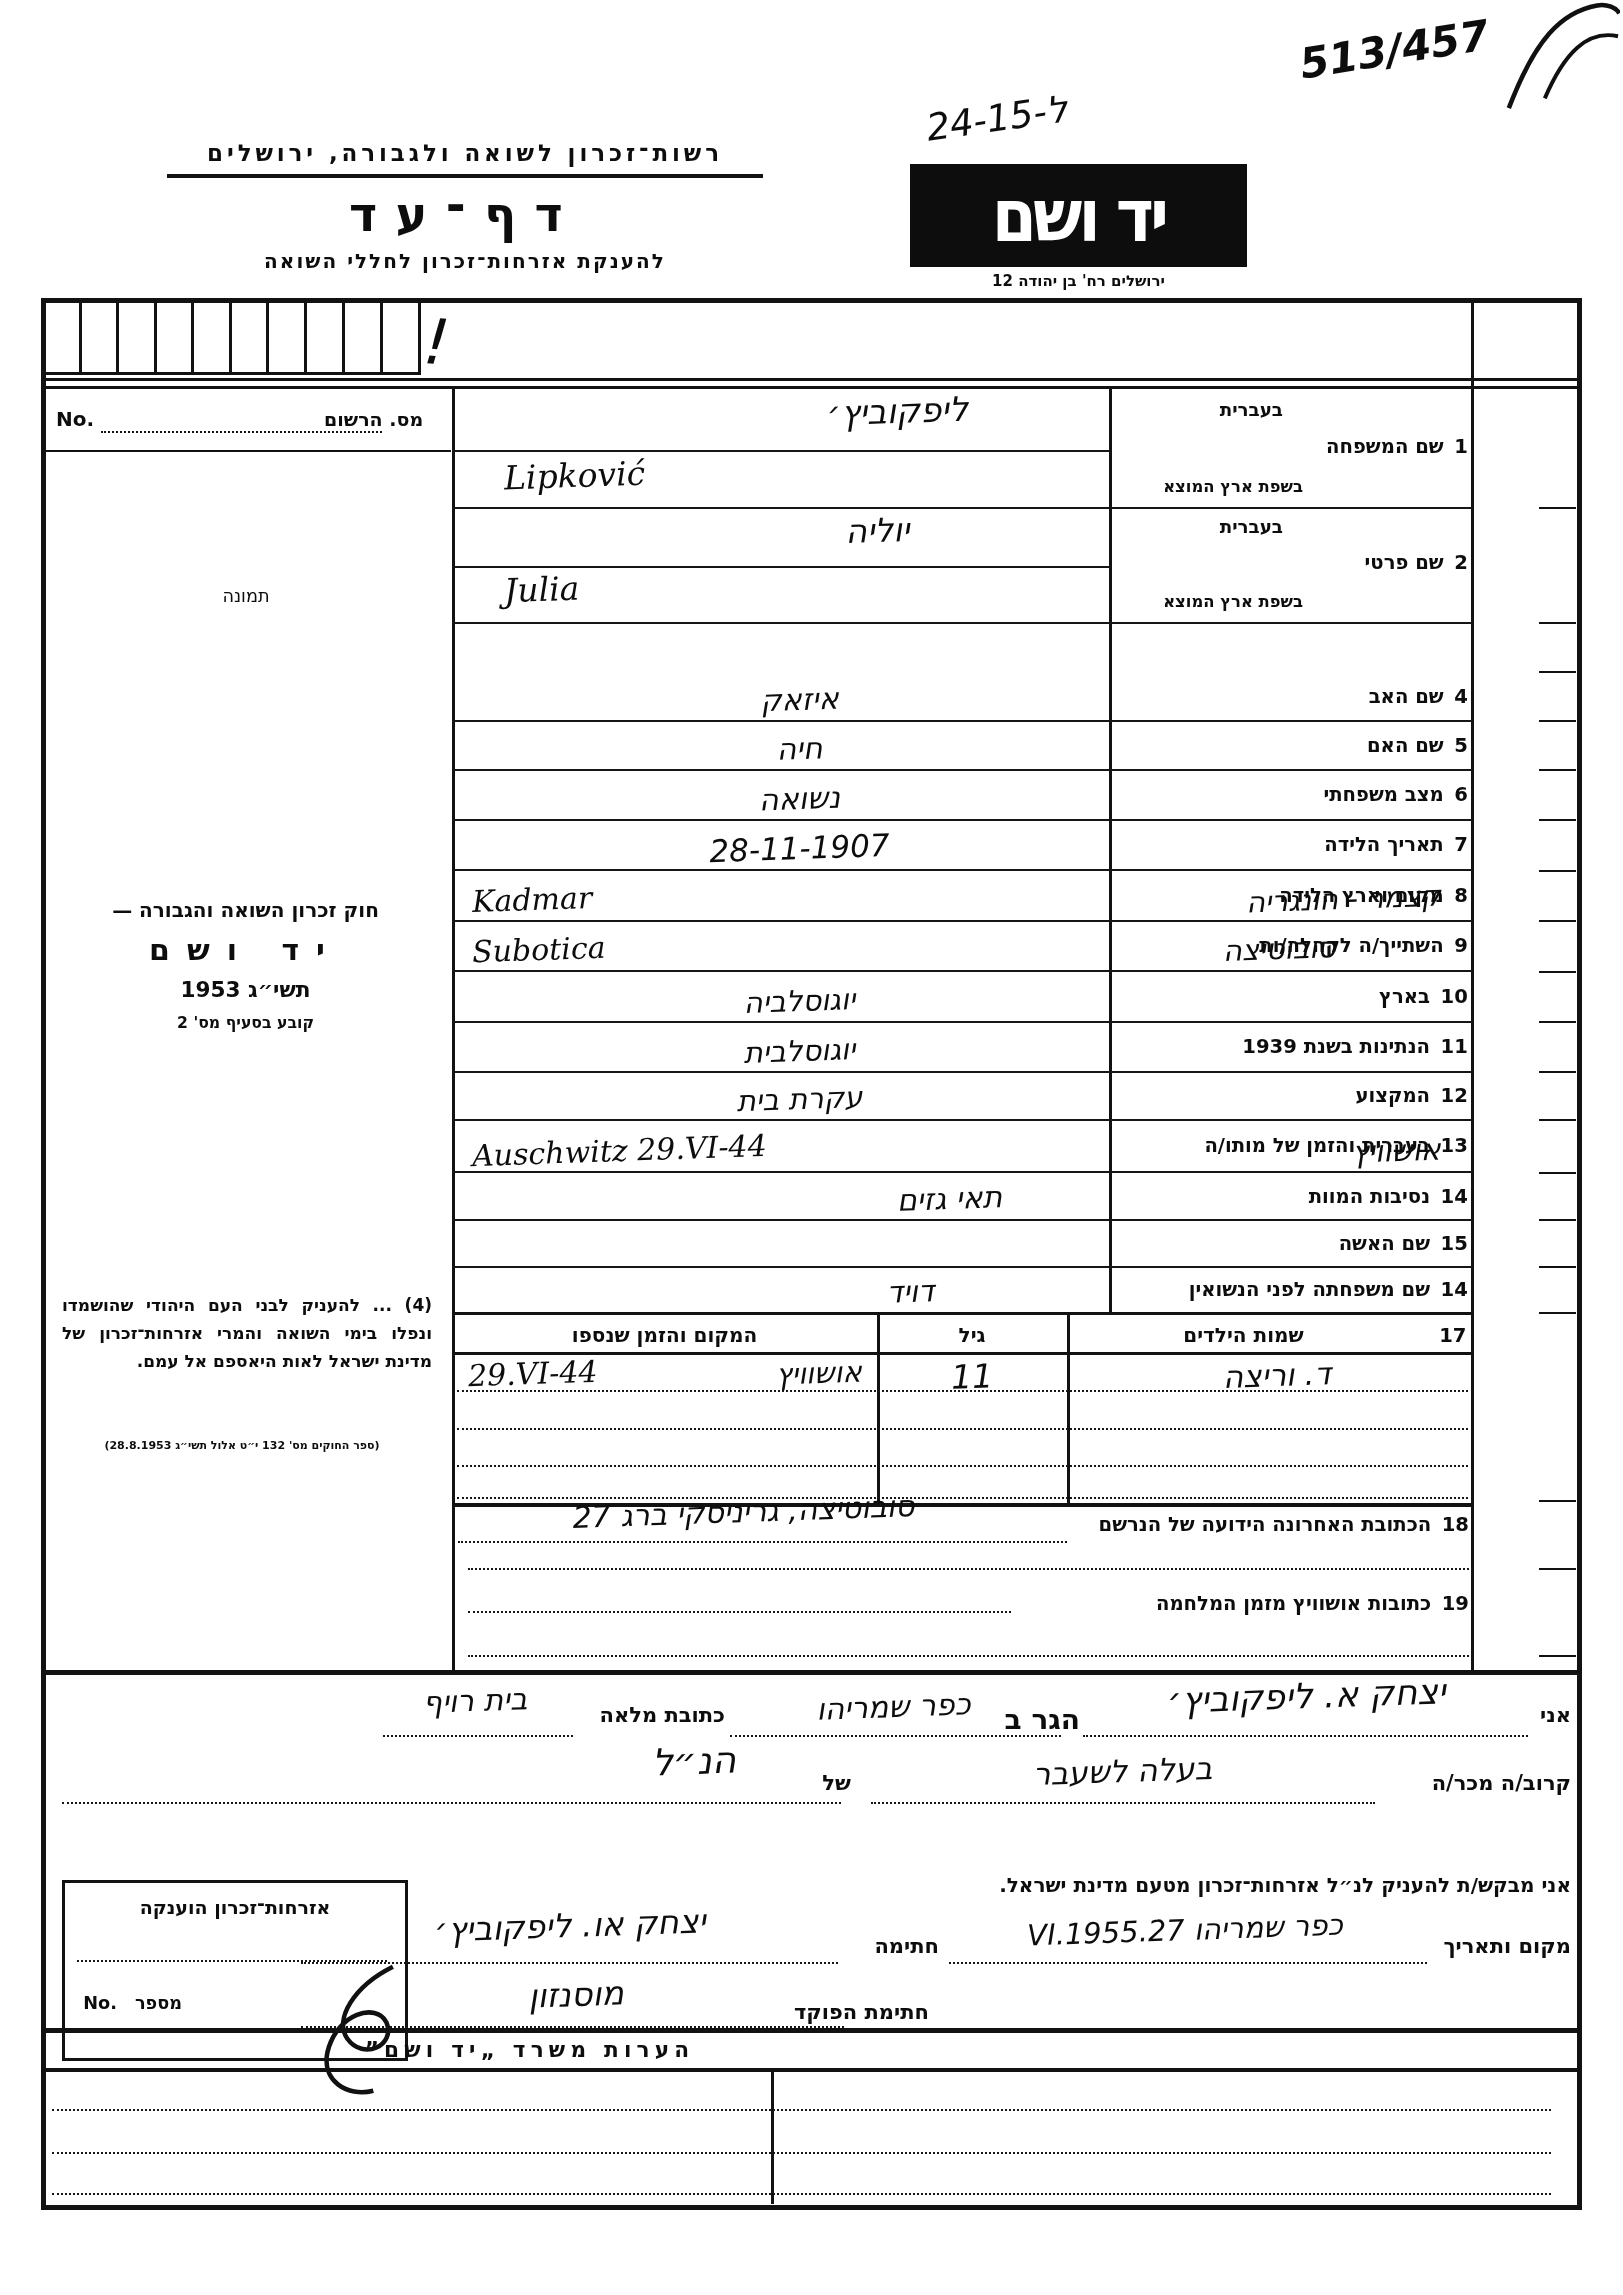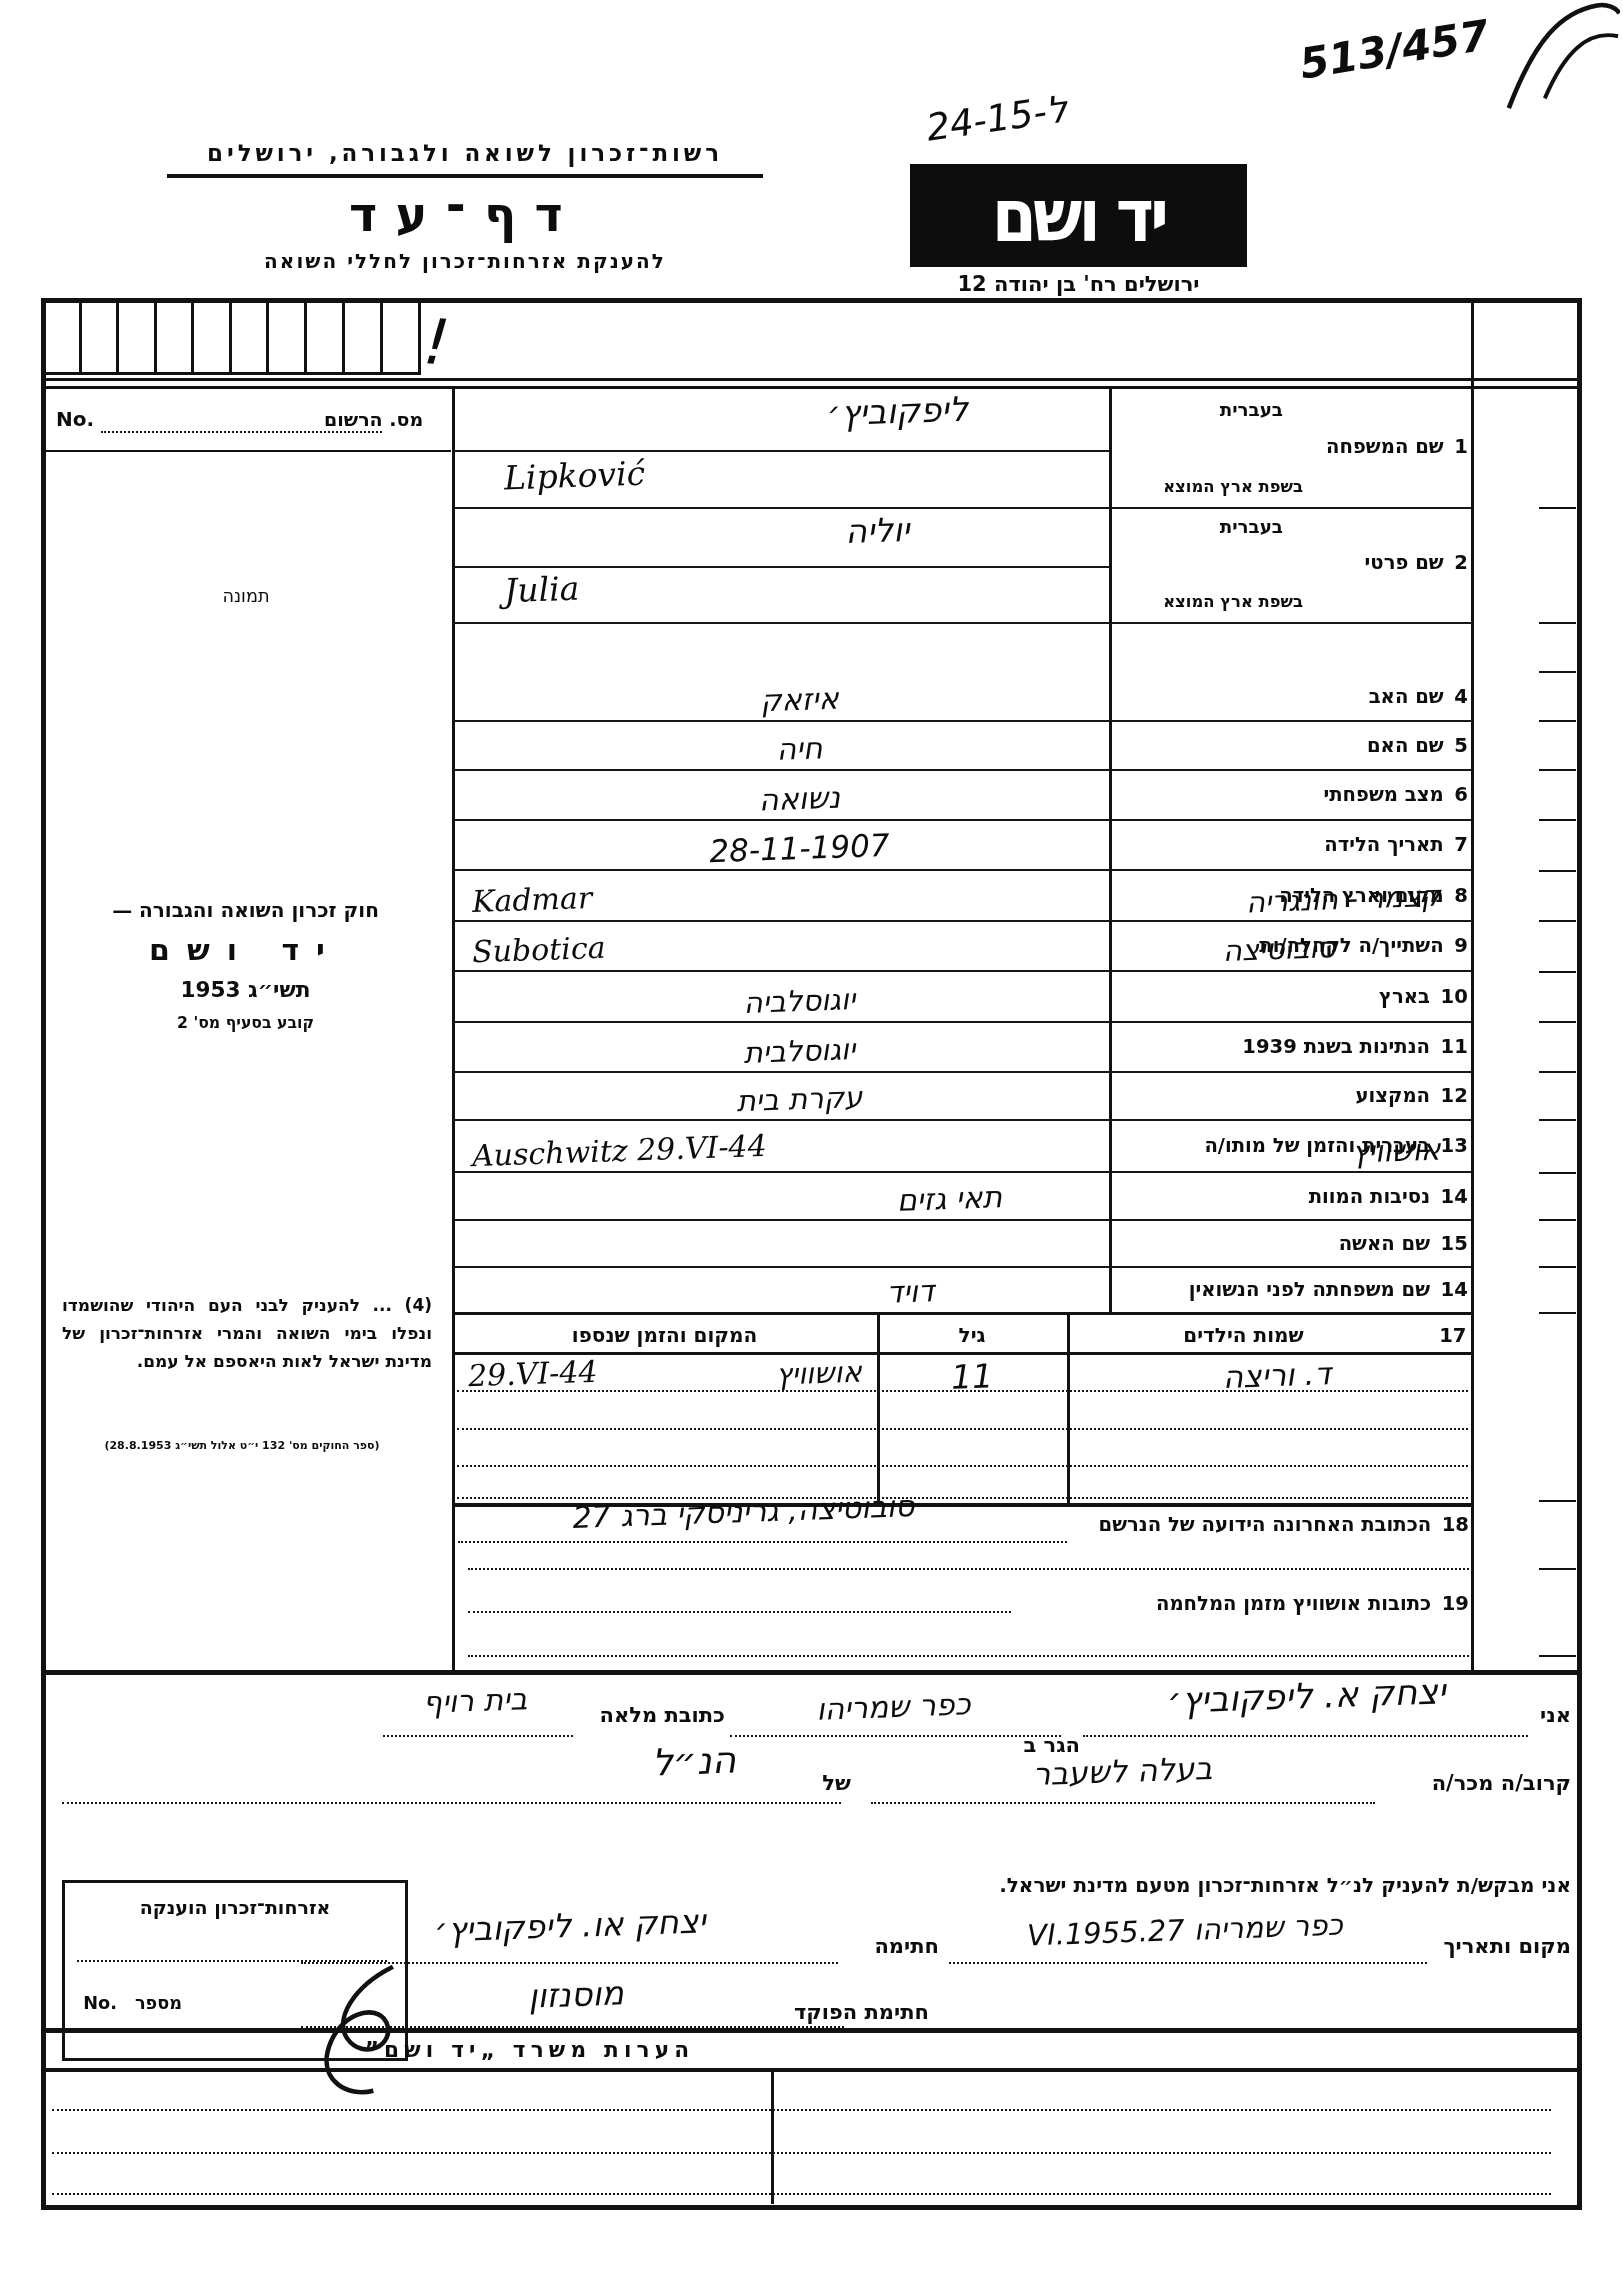--- a/index.html
+++ b/index.html
@@ -44,21 +44,21 @@
   <div class="abs b rtl ctr" style="left:167px;top:140px;width:596px;font-size:23px;letter-spacing:3.9px;border-bottom:4.6px solid #121212;padding-bottom:7.9px;">רשות־זכרון לשואה ולגבורה, ירושלים</div>
 
   <div class="abs b rtl ctr" style="left:167px;top:186px;width:596px;font-size:48px;letter-spacing:18.3px;">דף־עד</div>
 
   <div class="abs b rtl ctr" style="left:167px;top:249px;width:596px;font-size:20px;letter-spacing:2px;">להענקת אזרחות־זכרון לחללי השואה</div>
 
   <div class="abs" style="left:910px;top:164px;width:337px;height:103px;background:#0d0d0d;color:#fff;
               display:flex;align-items:center;justify-content:center;">
     <span class="b rtl" style="font-size:65px;letter-spacing:-3.9px;transform:scaleY(1.12);">יד ושם</span>
   </div>
-  <div class="abs b rtl ctr" style="left:910px;top:272px;width:337px;font-size:21px;">ירושלים רח' בן יהודה 12</div>
+  <div class="abs b rtl ctr" style="left:910px;top:272px;width:337px;font-size:15px;">ירושלים רח' בן יהודה 12</div>
 
   <div class="hline" style="left:41px;top:298px;width:1541px;height:5.2px;"></div>
   <div class="vline" style="left:41px;top:298px;width:4.6px;height:1912px;"></div>
   <div class="vline" style="left:1577px;top:298px;width:4.6px;height:1912px;"></div>
   <div class="vline" style="left:1471px;top:303px;width:3.3px;height:1369px;"></div>
 
   <div class="hline" style="left:41px;top:372px;width:380px;height:2.6px;"></div>
   <div class="vline" style="left:79px;top:303px;width:2.6px;height:69px;"></div>
   <div class="vline" style="left:116px;top:303px;width:2.6px;height:69px;"></div>
   <div class="vline" style="left:154px;top:303px;width:2.6px;height:69px;"></div>
@@ -250,21 +250,21 @@
   <div class="abs hw" style="left:471px;top:1579px;width:524px;text-align:center;font-size:27.5px;"></div>
   <div class="dotted" style="left:468px;top:1611px;width:543px;"></div>
   <div class="dotted" style="left:468px;top:1655px;width:1005px;"></div>
 
   <div class="hline" style="left:41px;top:1670px;width:1541px;height:4.6px;"></div>
 
   <div class="decl" style="right:52px;top:1703px;font-size:21px;">אני</div>
   <div class="abs hw" style="left:1087px;top:1676px;width:439px;text-align:center;font-size:35px;">יצחק א. ליפקוביץ׳</div>
   <div class="dotted" style="left:1083px;top:1735px;width:445px;"></div>
 
-  <div class="decl" style="right:543px;top:1703px;font-size:21px;margin-top:30px;">הגר ב</div>
+  <div class="decl" style="right:543px;top:1703px;font-size:28px;">הגר ב</div>
   <div class="abs hw" style="left:733px;top:1689px;width:321px;text-align:center;font-size:30px;">כפר שמריהו</div>
   <div class="dotted" style="left:730px;top:1735px;width:331px;"></div>
 
   <div class="decl" style="right:898px;top:1703px;font-size:21px;">כתובת מלאה</div>
   <div class="abs hw" style="left:367px;top:1683px;width:216px;text-align:center;font-size:30px;">בית רויף</div>
   <div class="dotted" style="left:383px;top:1735px;width:190px;"></div>
 
   <div class="decl" style="right:52px;top:1771px;font-size:21px;">קרוב/ה מכר/ה</div>
   <div class="abs hw" style="left:877px;top:1753px;width:491px;text-align:center;font-size:31px;">בעלה לשעבר</div>
   <div class="dotted" style="left:871px;top:1802px;width:504px;"></div>

